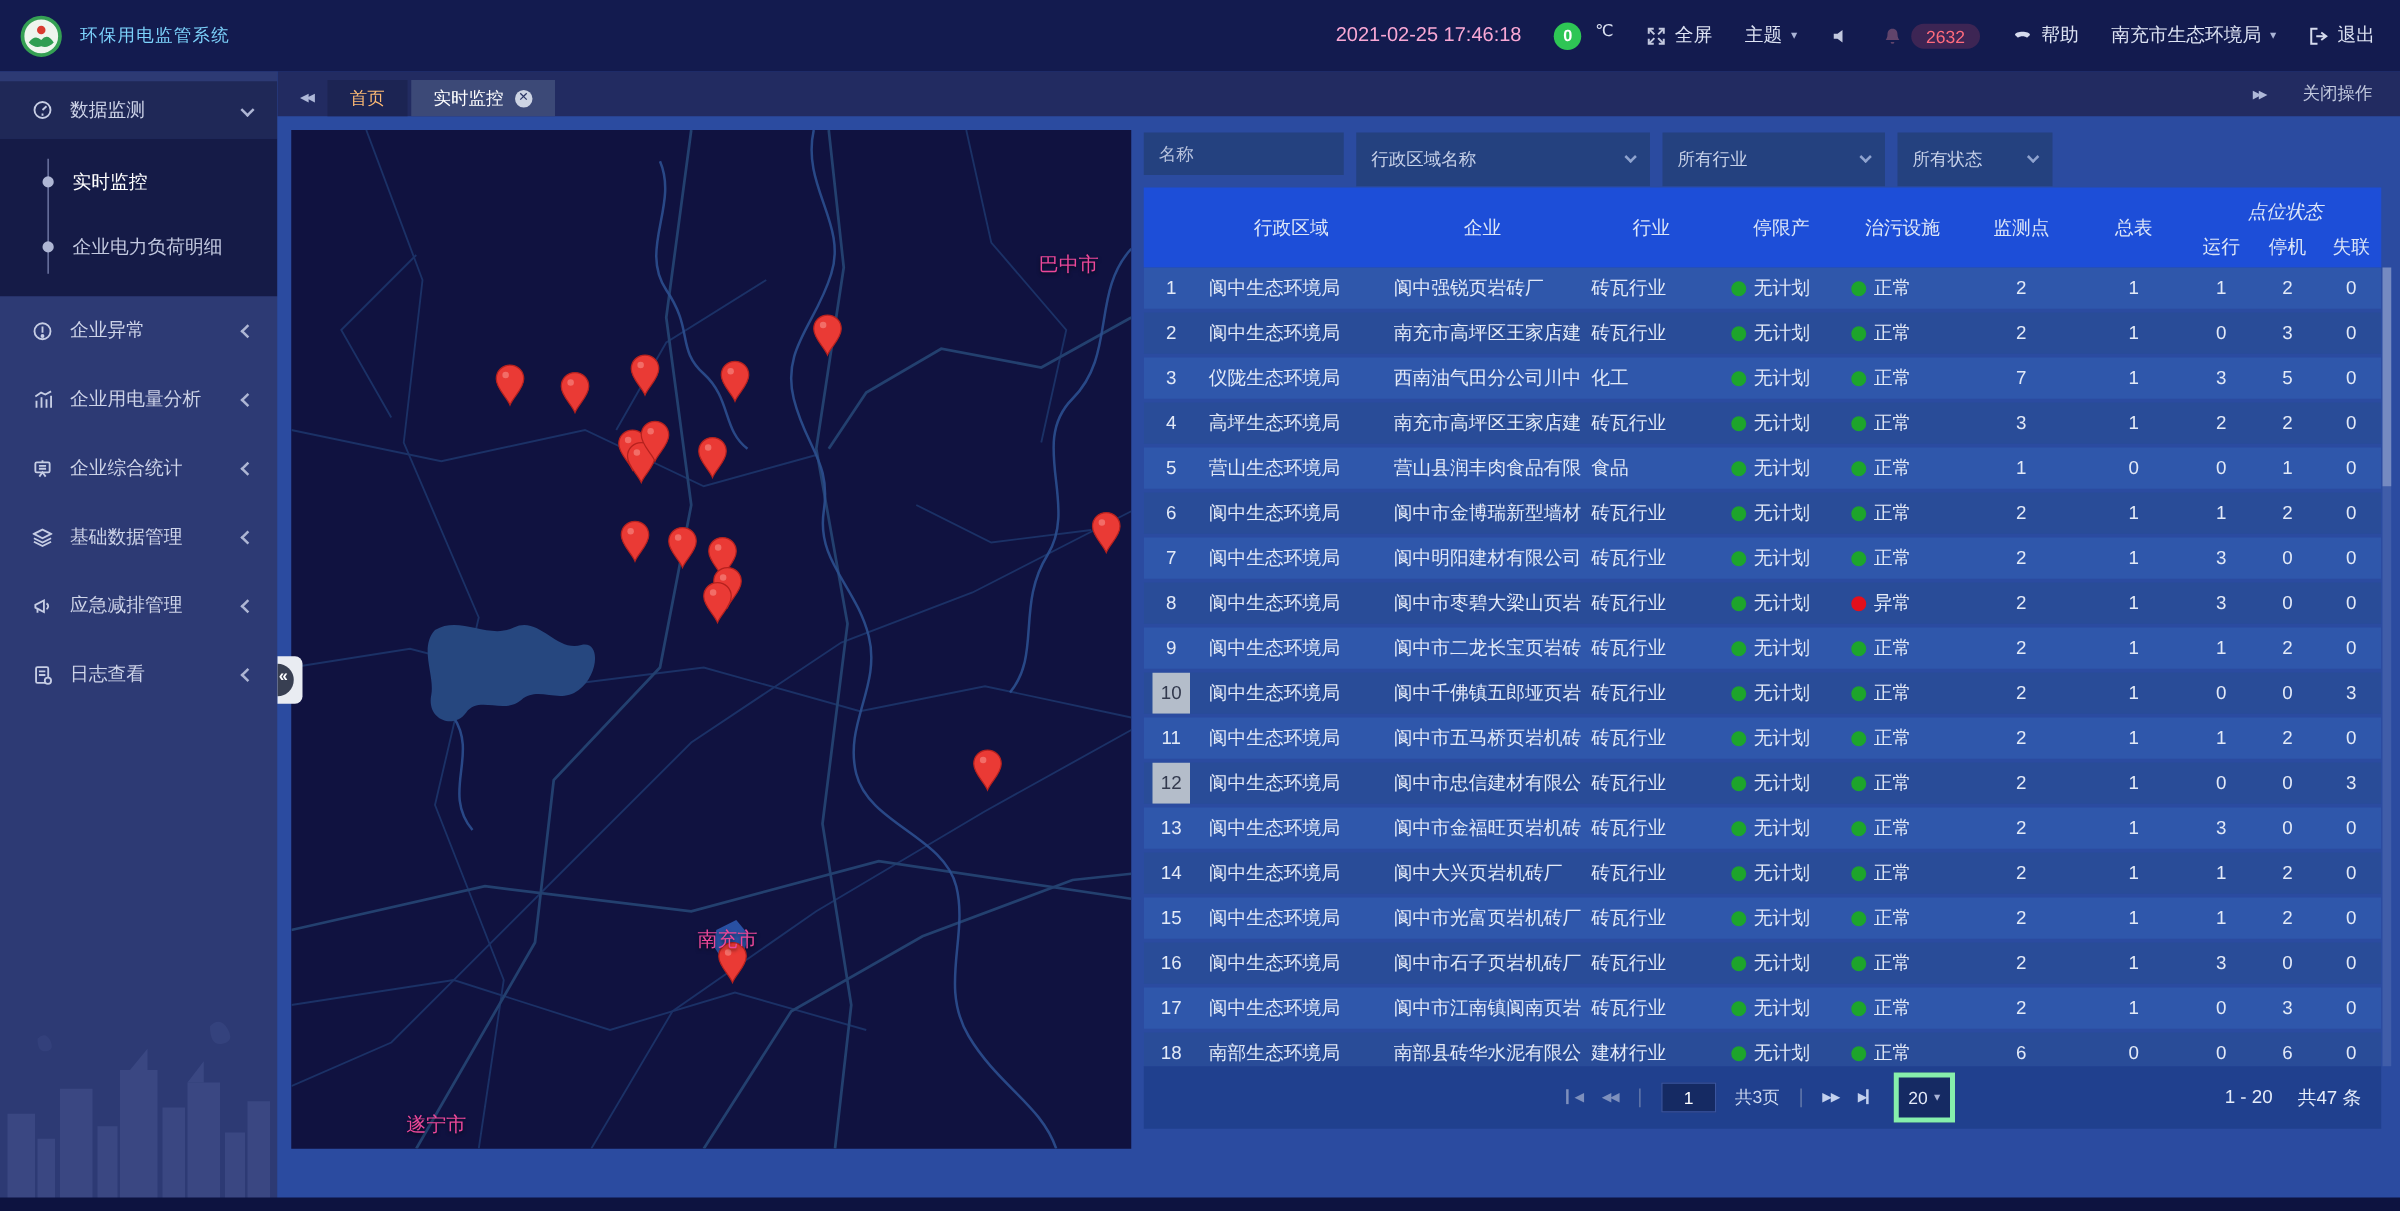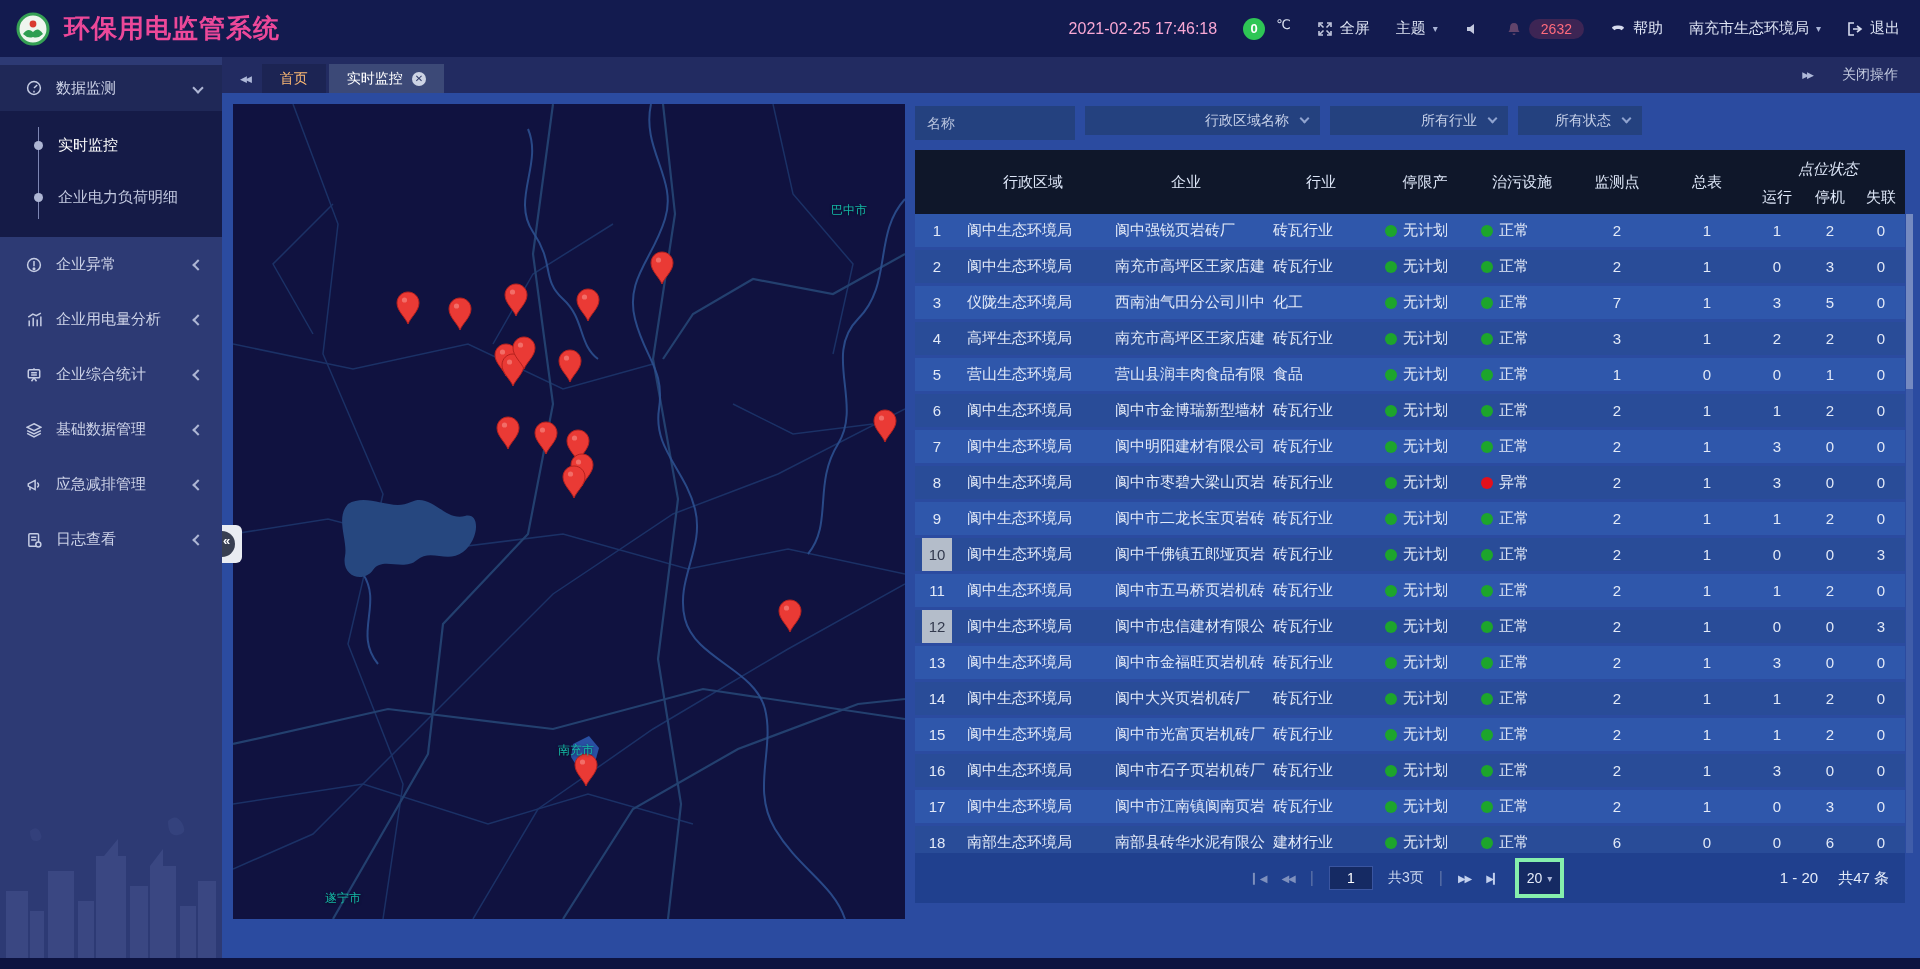--- a/index.html
+++ b/index.html
@@ -2,21 +2,21 @@
 <html><head>
 <meta charset="utf-8">
 <style>
   *{margin:0;padding:0;box-sizing:border-box;}
   html,body{width:1920px;height:969px;overflow:hidden;}
   body{position:relative;font-family:"Liberation Sans","DejaVu Sans",sans-serif;background:#2b4ba0;color:#e6ebf7;}
 
   
   .header{position:absolute;top:0;left:0;width:1920px;height:57px;background:#131b4f;display:flex;align-items:center;padding:0 20px 0 16px;z-index:9;}
   .logo{width:34px;height:34px;margin-right:14px;flex:none;}
-  .app-title{font-size:26px;font-weight:bold;letter-spacing:1px;color:#ec4899;}
+  .app-title{font-size:14px;font-weight:normal;letter-spacing:1px;color:#7dd3fc;}
   .h-right{margin-left:auto;display:flex;align-items:center;gap:26px;font-size:15px;color:#dde3f3;}
   .h-item{display:flex;align-items:center;gap:7px;cursor:pointer;white-space:nowrap;}
   .datetime{font-size:16px;color:#f9a8d4;}
   .temp-badge{width:22px;height:22px;border-radius:50%;background:#2ec655;color:#fff;font-size:13px;font-weight:bold;display:flex;align-items:center;justify-content:center;}
   .temp-unit{font-size:13px;margin-left:4px;position:relative;top:-4px;}
   .caret{font-size:10px;color:#aab4d6;}
   .bell-badge{background:rgba(255,82,110,.18);color:#ff6b7d;font-size:14px;padding:2px 12px;border-radius:11px;}
   .hicon{opacity:.9;}
 
   
@@ -42,35 +42,35 @@
   .tab.active{background:#3c4977;color:#fff;gap:9px;}
   .tab-close{width:14px;height:14px;border-radius:50%;background:#cdd4e4;color:#2c3766;font-size:10px;line-height:14px;text-align:center;font-weight:bold;}
   .tab-right{margin-left:auto;display:flex;align-items:center;gap:30px;padding-right:22px;margin-bottom:9px;color:#c3cadf;font-size:14px;}
 
   .stats{height:47px;display:flex;align-items:center;gap:58px;padding-left:12px;font-size:15px;color:#e8edf8;}
   .stat b{font-weight:normal;margin-left:5px;}
 
   
   .map{position:absolute;left:11px;top:47px;width:672px;height:815px;background:#101240;overflow:hidden;}
   .map svg{position:absolute;left:0;top:0;}
-  .city{position:absolute;color:#14b8a6;font-size:12px;text-shadow:0 1px 3px rgba(0,0,0,.6);white-space:nowrap;}
+  .city{position:absolute;color:#ec4899;font-size:16px;text-shadow:0 1px 3px rgba(0,0,0,.6);white-space:nowrap;}
   .collapse-btn{position:absolute;left:0;top:468px;width:20px;height:38px;background:#e9ecf2;border-radius:0 6px 6px 0;z-index:5;overflow:hidden;cursor:pointer;}
   .collapse-btn:before{content:"";position:absolute;left:-13px;top:6px;width:26px;height:26px;border-radius:50%;background:#383f52;}
   .collapse-btn:after{content:"\00AB";position:absolute;left:1px;top:8px;color:#fff;font-size:13px;font-weight:bold;}
 
   
   .rightpanel{position:absolute;left:693px;top:47px;width:990px;height:815px;}
   .filters{position:absolute;top:2px;left:0;display:flex;gap:10px;}
   .f-input{width:160px;height:34px;background:#24417f;border:none;outline:none;color:#c6d0e8;font-size:14px;padding:0 12px;font-family:inherit;}
   .f-input::placeholder{color:#b7c2dd;opacity:1;}
-  .f-select{height:29px;background:#24417f;color:#c6d0e8;font-size:14px;padding:0 12px;display:flex;align-items:center;justify-content:flex-end;cursor:pointer;}
+  .f-select{height:43px;background:#24417f;color:#c6d0e8;font-size:14px;padding:0 12px;display:flex;align-items:center;justify-content:space-between;cursor:pointer;}
   .f-chev{width:7px;height:7px;border-right:2px solid #8fa3cf;border-bottom:2px solid #8fa3cf;transform:rotate(45deg);margin-left:12px;position:relative;top:-2px;}
 
   .grid11{display:grid;grid-template-columns:44px 148px 158px 112px 96px 98px 92px 88px 52px 54px 48px;}
-  .thead{position:absolute;top:46px;left:0;width:990px;height:64px;background:#0f172a;color:#dde6f7;font-size:15px;grid-template-rows:30px 34px;}
+  .thead{position:absolute;top:46px;left:0;width:990px;height:64px;background:#1d4ed8;color:#dde6f7;font-size:15px;grid-template-rows:30px 34px;}
   .th{grid-row:1/3;display:flex;align-items:center;justify-content:center;white-space:nowrap;}
   .th-group{grid-column:9/12;grid-row:1;font-style:italic;display:flex;align-items:flex-end;justify-content:center;padding-bottom:1px;}
   .th-sub{grid-row:2;display:flex;align-items:center;justify-content:center;}
   .s9{grid-column:9}.s10{grid-column:10}.s11{grid-column:11}
 
   .rows{position:absolute;top:110px;left:0;width:990px;height:639px;overflow:hidden;}
   .trow{height:33px;margin-bottom:3px;align-items:center;color:#e2e9f7;font-size:15px;cursor:pointer;}
   .trow:nth-child(odd){background:#2f57ab;}
   .trow:nth-child(even){background:#294c98;}
   .c{display:flex;align-items:center;padding-left:8px;white-space:nowrap;overflow:hidden;height:33px;}

